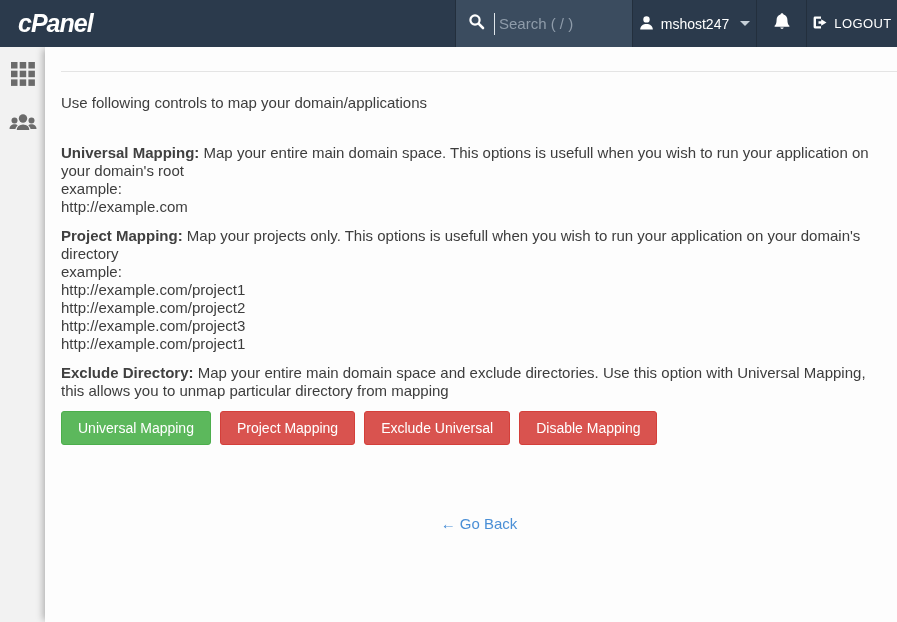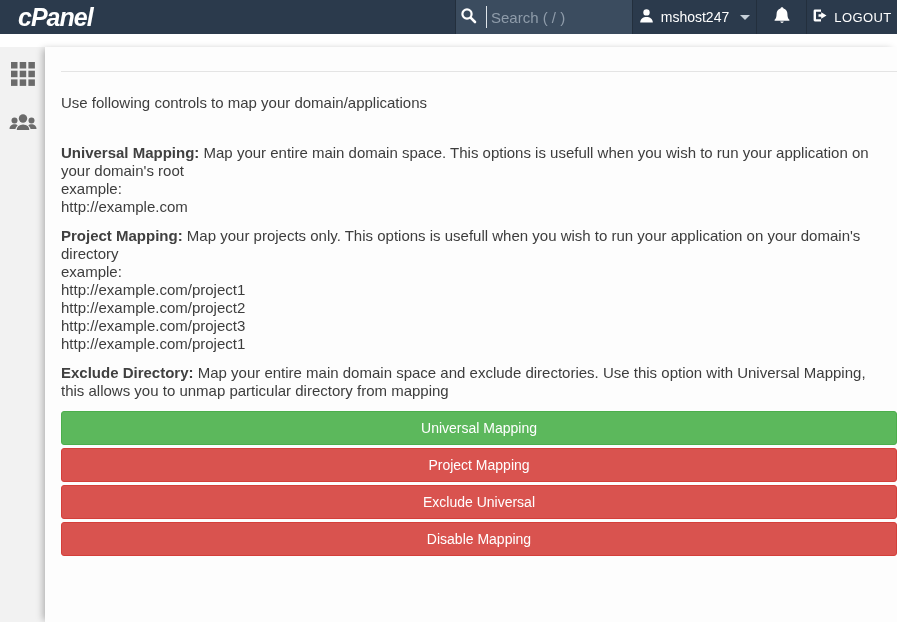--- a/index.html
+++ b/index.html
@@ -1,32 +1,32 @@
 <!DOCTYPE html>
 <html><head>
 <meta charset="utf-8">
 <style>
   * { box-sizing: border-box; margin: 0; padding: 0; }
   html,body { width: 897px; height: 622px; overflow: hidden; }
   body { font-family: "Liberation Sans", sans-serif; background: #ffffff; position: relative; }
 
   
   .navbar {
-    position: absolute; top: 0; left: 0; width: 897px; height: 34px;
+    position: absolute; top: 0; left: 0; width: 897px; height: 47px;
     background: #2b3a4c; display: flex; align-items: stretch; z-index: 10;
   }
   .brand {
     display: flex; align-items: center; padding-left: 18px; flex: 0 0 auto;
     color: #ffffff; font-size: 25px; font-weight: 700; font-style: italic;
     letter-spacing: -1px; cursor: pointer;
   }
   .nav-spacer { flex: 1 1 auto; }
   .nav-search {
     flex: 0 0 178px; background: #3b4c5f; display: flex; align-items: center;
-    padding: 0 4px; border-left: 1px solid #232f3d; border-right: 1px solid #232f3d;
+    padding: 0 12px; border-left: 1px solid #232f3d; border-right: 1px solid #232f3d;
   }
   .nav-search svg { flex: 0 0 auto; margin-right: 9px; }
   .nav-search input {
     background: transparent; border: none; outline: none; width: 120px;
     color: #e8edf1; font-size: 15px; font-family: "Liberation Sans", sans-serif;
     border-left: 1px solid #dfe5ea; padding-left: 4px; height: 22px;
   }
   .nav-search input::placeholder { color: #8f9caa; }
   .nav-user {
     flex: 0 0 124px; display: flex; align-items: center; justify-content: center;
@@ -65,21 +65,21 @@
   .page-title { font-size: 33px; font-weight: 400; color: #404040; letter-spacing: -0.3px; }
   .header-rule { border: none; border-top: 1px solid #e4e4e4; margin-top: 11px; }
 
   .intro { margin-top: 22px; font-size: 15px; color: #3d3d3d; }
 
   .section { margin-top: 33px; font-size: 15px; color: #3d3d3d; line-height: 18px; max-width: 822px; }
   .section + .section { margin-top: 11px; }
   .section b { color: #404040; }
   .section .extra { white-space: pre-line; }
 
-  .btn-row { display: flex; gap: 3px; margin-top: 11px; flex-direction: column; }
+  .btn-row { display: flex; gap: 9px; margin-top: 11px; }
   .btn {
     font-family: "Liberation Sans", sans-serif; font-size: 14px; color: #ffffff;
     padding: 7px 16px; border-radius: 3px; cursor: pointer; line-height: 18px;
   }
   .btn-green { background: #5cb85c; border: 1px solid #4cae4c; }
   .btn-red   { background: #d9534f; border: 1px solid #d43f3a; }
 
   .go-back-wrap { text-align: center; margin-top: 70px; }
   .go-back { color: #4a8fd6; font-size: 15px; text-decoration: none; cursor: pointer; }
 </style>

